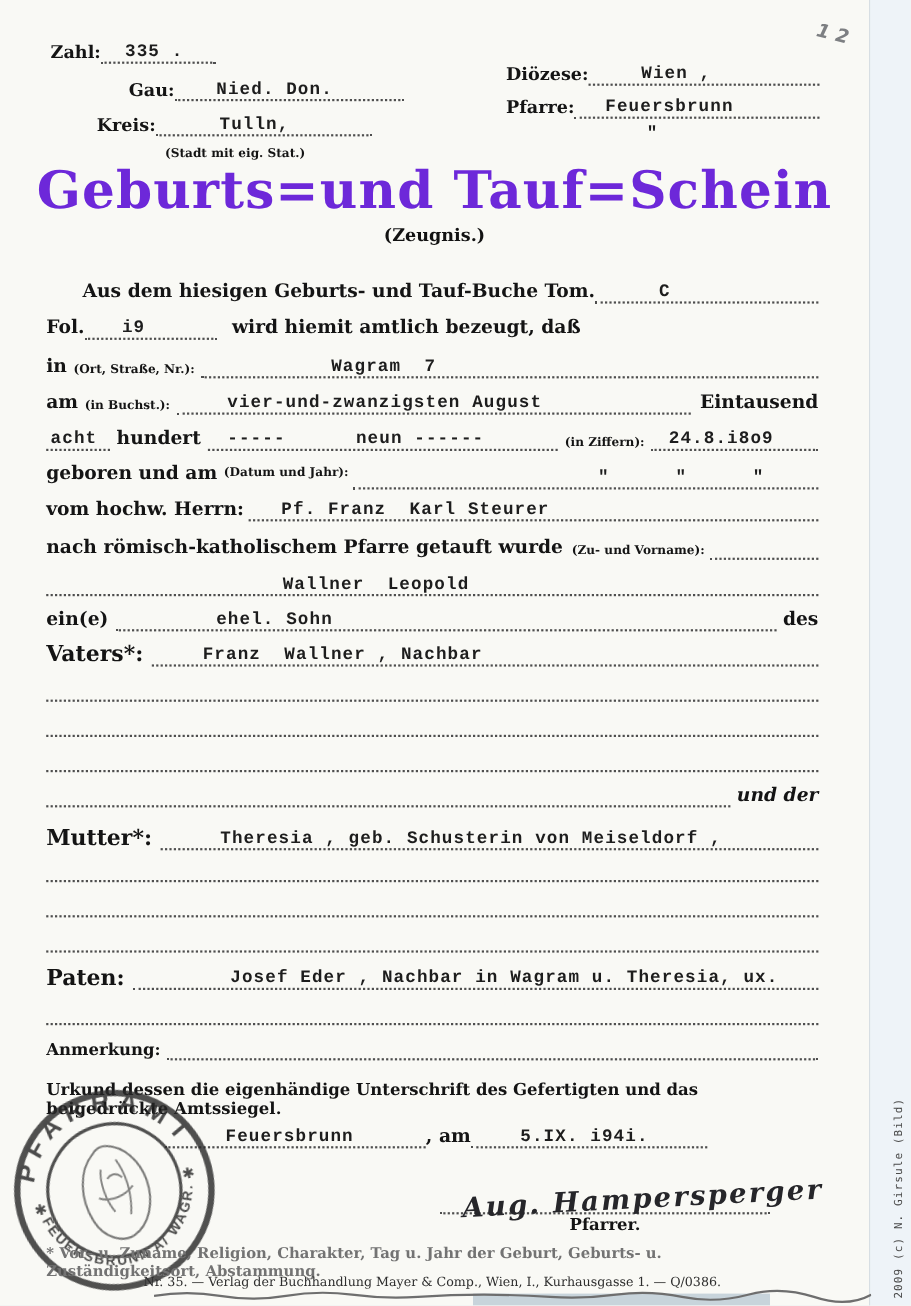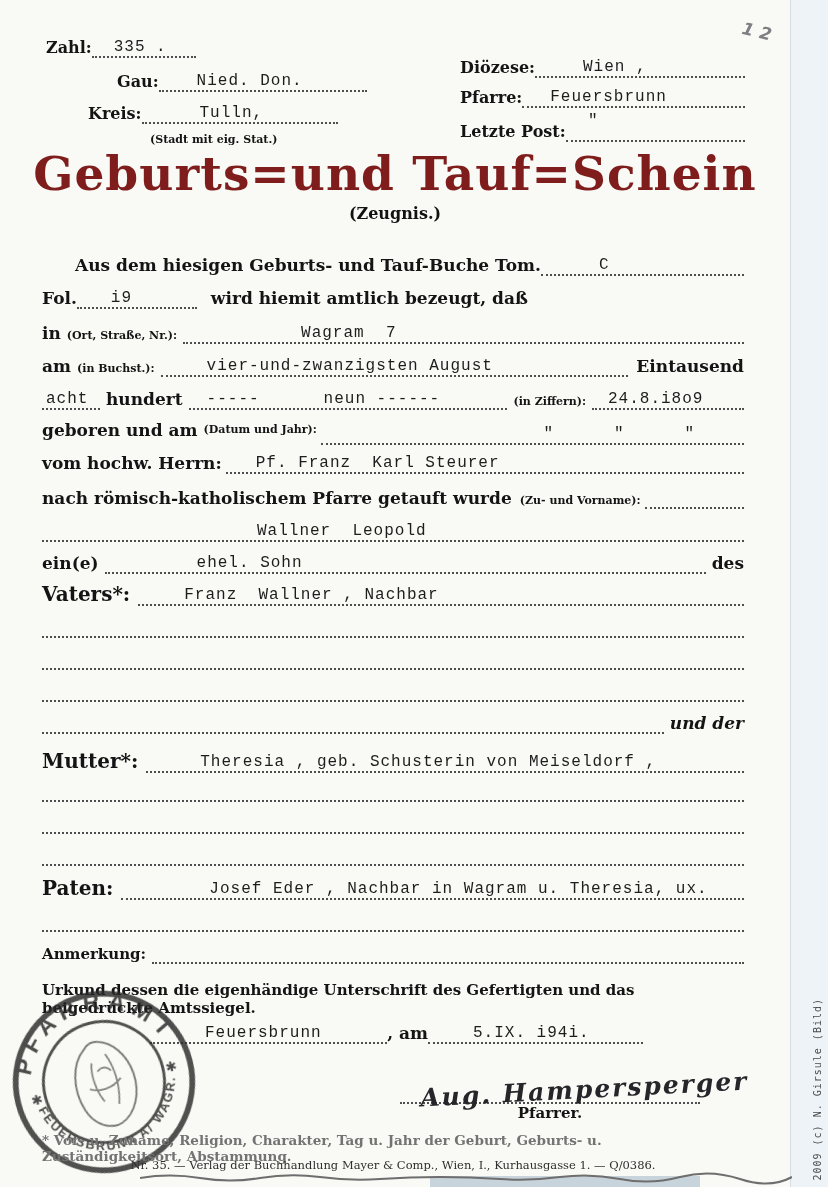--- a/index.html
+++ b/index.html
@@ -14,29 +14,29 @@
   
   .row{position:absolute;left:42px;right:84px;display:flex;align-items:flex-end;height:26px;}
   .lbl{font-weight:700;font-size:17px;color:#141414;white-space:pre;line-height:1;padding-bottom:2px;}
   .lbl.big{font-size:20px;}
   .lbl.small{font-size:15px;}
   .note{font-weight:700;font-size:11px;color:#141414;white-space:pre;line-height:1;padding-bottom:3px;}
   .dots{flex:1;position:relative;border-bottom:2px dotted #4e4e4e;height:100%;}
   .dots.fixed{flex:none;}
   .sp{height:100%;}
   .val{position:absolute;bottom:1px;font-family:"Liberation Mono","DejaVu Sans Mono",monospace;
-       font-size:16px;color:#1d1d1d;white-space:pre;letter-spacing:1px;line-height:1;}
+       font-size:16px;color:#1d1d1d;white-space:pre;letter-spacing:1px;line-height:1;font-weight:bold;}
   .rule{position:absolute;border-bottom:2px dotted #4e4e4e;height:24px;left:42px;right:84px;}
 
   
   .hrow{position:absolute;display:flex;align-items:flex-end;height:26px;}
   .hlbl{font-weight:700;font-size:16px;color:#141414;white-space:pre;line-height:1;padding-bottom:2px;}
 
   .title-wrap{position:absolute;left:0;top:148px;width:790px;text-align:center;}
-  .title-main{font-weight:700;font-size:47px;color:#7f1d1d;letter-spacing:1px;line-height:1.1;}
+  .title-main{font-weight:700;font-size:47px;color:#6d28d9;letter-spacing:1px;line-height:1.1;}
   .title-sub{font-weight:700;font-size:16px;color:#121212;margin-top:4px;}
 
   .urkund{position:absolute;left:42px;top:981px;width:690px;font-weight:700;font-size:15px;color:#141414;}
   .footnote{position:absolute;left:42px;top:1132px;width:700px;font-weight:700;font-size:13.5px;color:#737373;}
   .publisher{position:absolute;left:42px;right:84px;top:1158px;text-align:center;font-size:11.5px;color:#2e2e2e;}
 
   .sigline{position:absolute;left:400px;right:128px;top:1074px;height:28px;border-bottom:2px dotted #4e4e4e;}
   .signame{position:absolute;left:20px;bottom:-2px;font:italic 700 25px "DejaVu Serif",serif;color:#26262a;
            transform:rotate(-3deg);letter-spacing:2px;white-space:pre;}
   .sigrole{position:absolute;left:400px;width:300px;top:1104px;text-align:center;font-weight:700;font-size:15px;color:#141414;}
@@ -83,24 +83,20 @@
     </span>
   </div>
   <div class="hrow" style="left:460px;top:82px;width:285px;">
     <span class="hlbl">Pfarre:</span>
     <span class="dots">
       <span class="val" style="left:28px;">Feuersbrunn</span>
     </span>
   </div>
   <div class="hrow" style="left:588px;top:103px;width:60px;">
     <span class="val" style="position:static;">"</span>
-  </div>
-  <div class="hrow" style="left:460px;top:116px;width:285px;">
-    <span class="hlbl">Letzte Post:</span>
-    <span class="dots"></span>
   </div>
 
   <div class="title-wrap">
     <div class="title-main">Geburts=und Tauf=Schein</div>
     <div class="title-sub">(Zeugnis.)</div>
   </div>
 
   <div class="row" style="top:250px;left:75px;">
     <span class="lbl">Aus dem hiesigen Geburts- und Tauf-Buche Tom.</span>
     <span class="dots">

